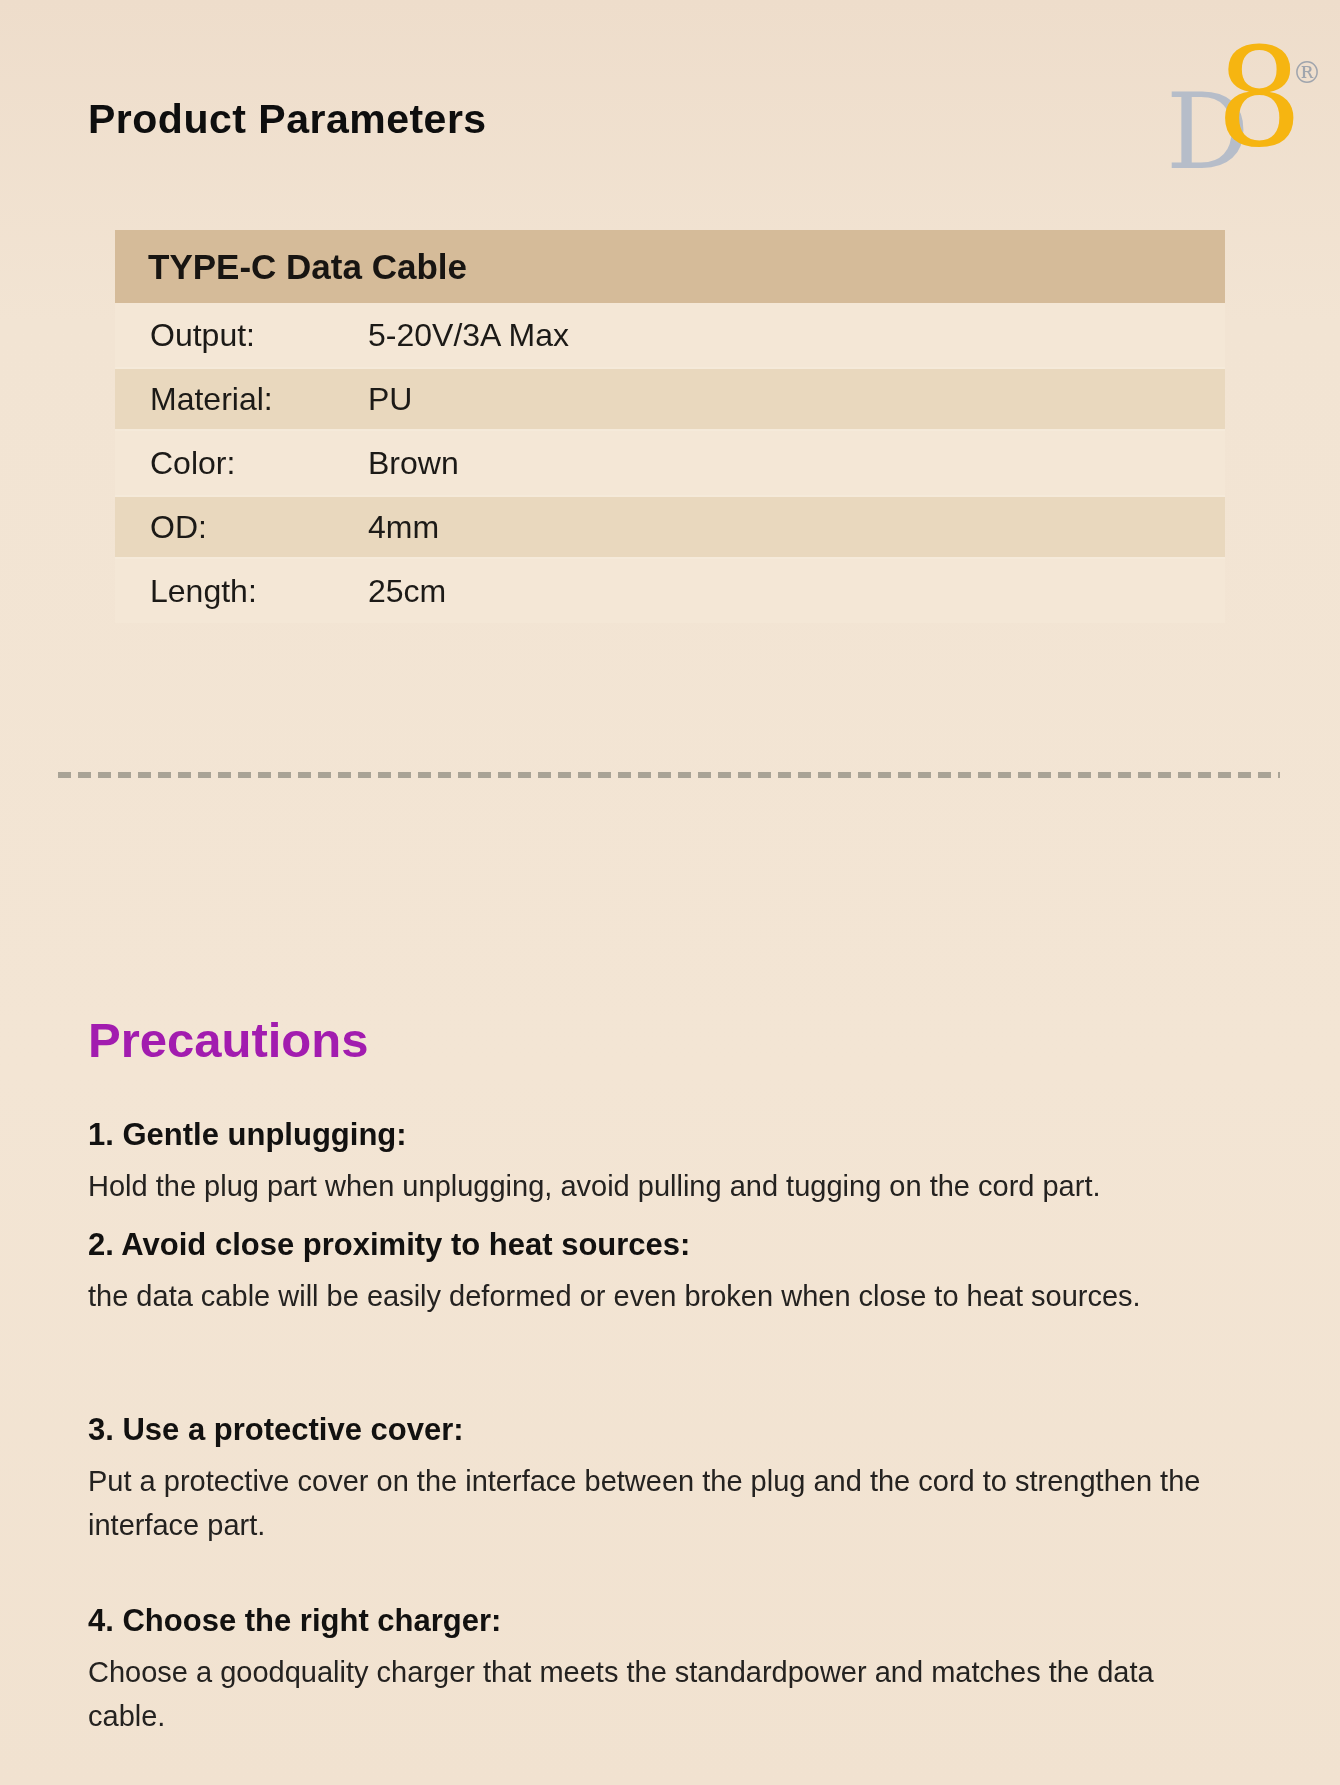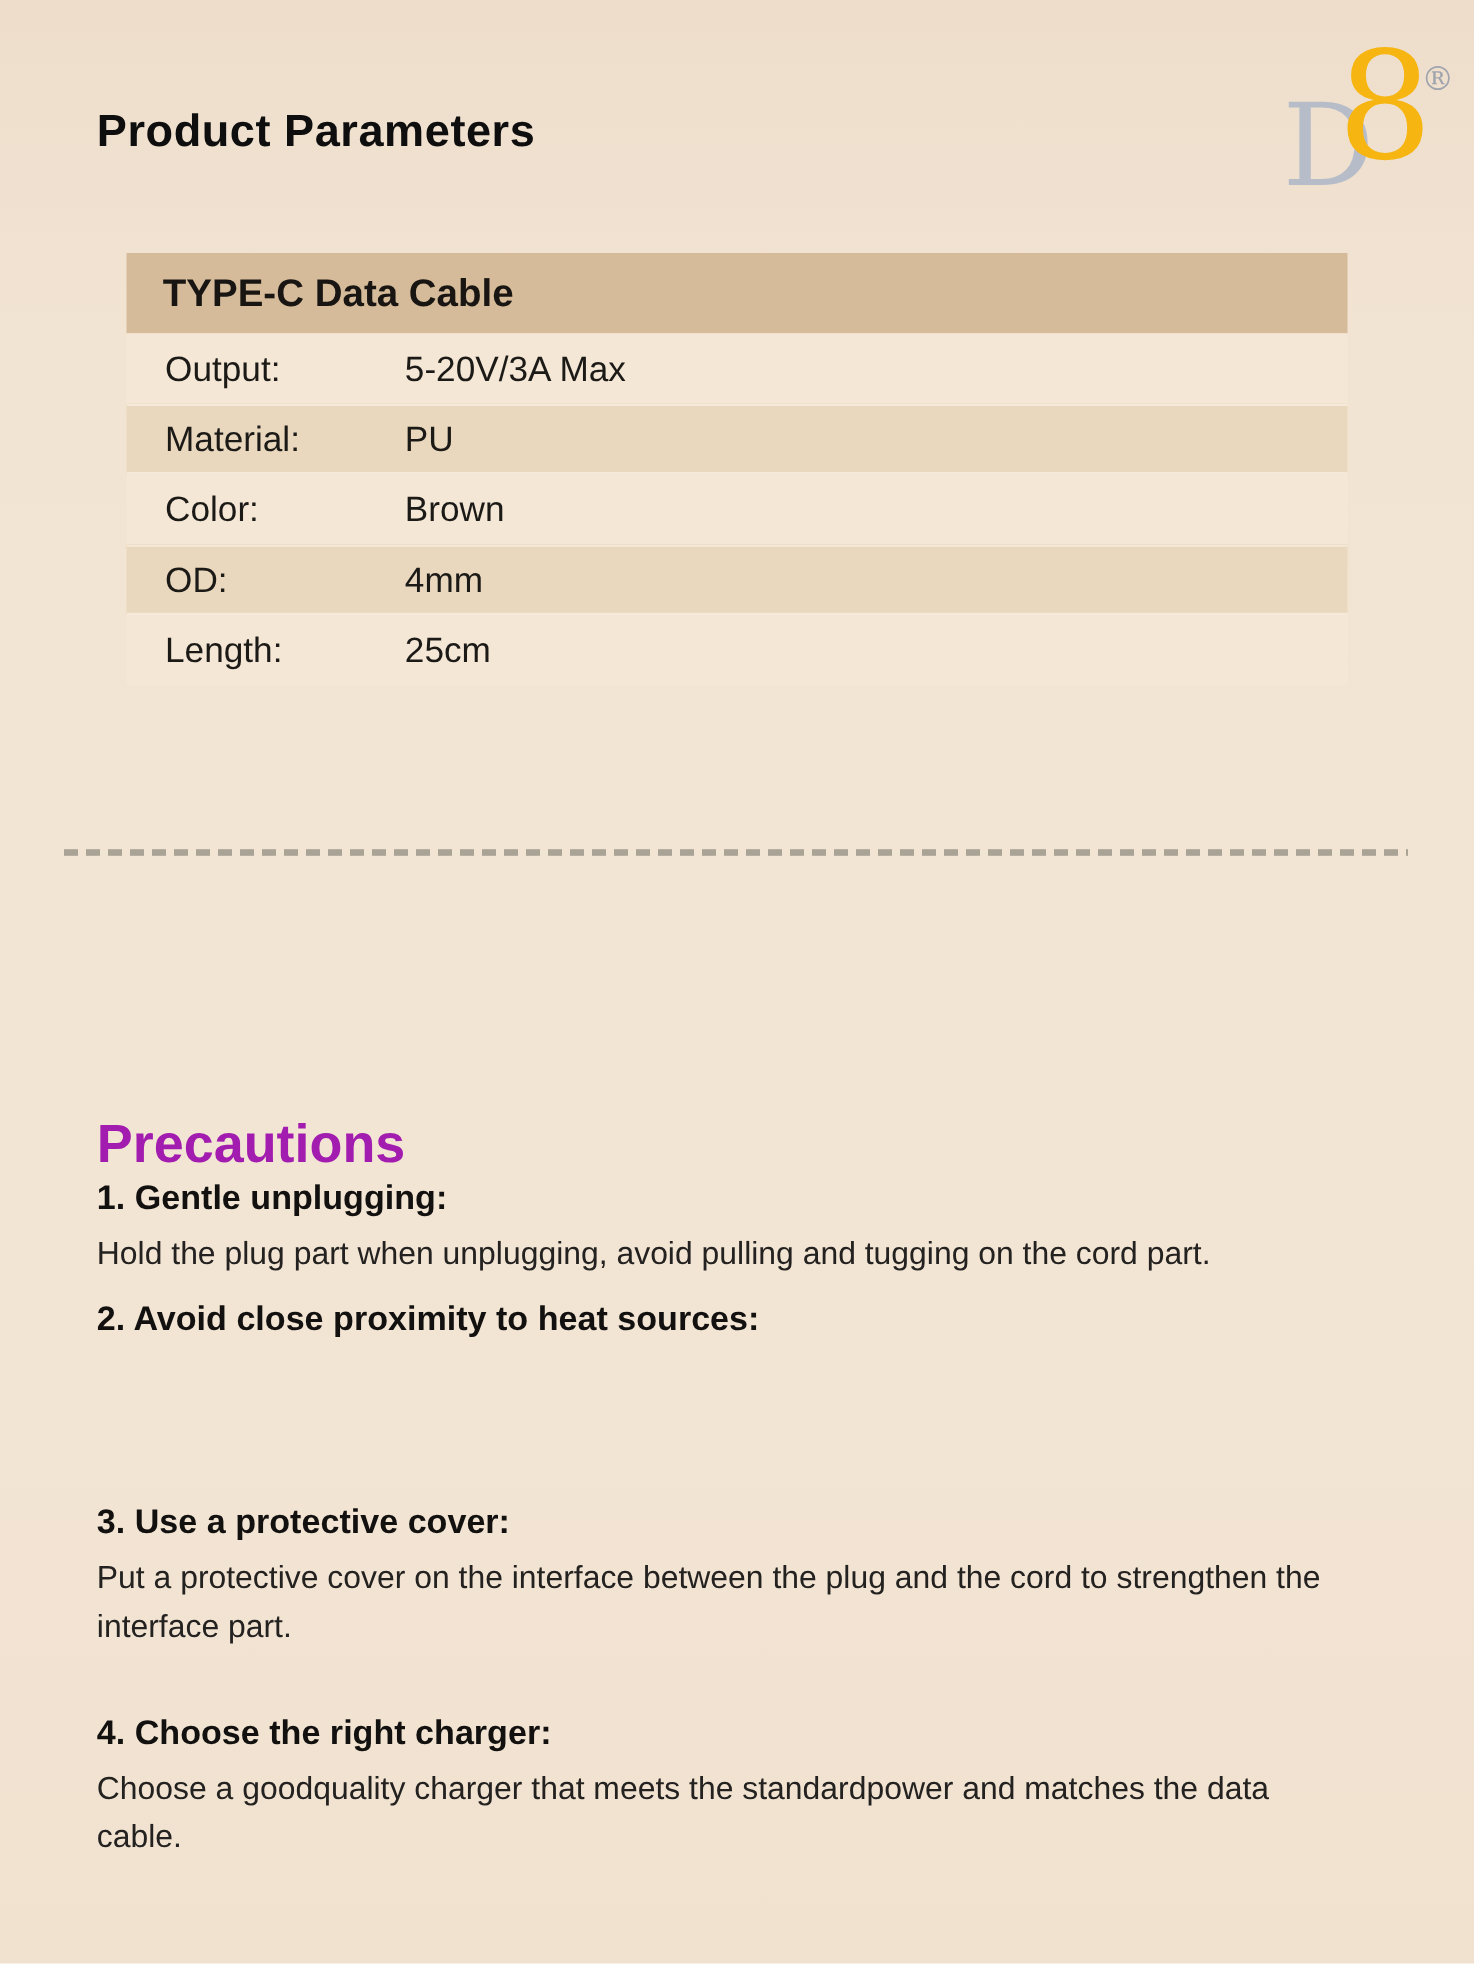--- a/index.html
+++ b/index.html
@@ -121,20 +121,21 @@
   .precaution {
     position: absolute;
     left: 88px;
     width: 1165px;
   }
   .precaution-heading {
     font-size: 31px;
     font-weight: 700;
     line-height: 38px;
     color: #121110;
+    margin-top: 46px;
   }
   .precaution-body {
     margin-top: 10px;
     font-size: 29px;
     line-height: 44px;
     color: #242220;
     white-space: pre-line;
   }
   .p1 { top: 1070px; }
   .p2 { top: 1180px; }
@@ -183,20 +184,21 @@
 
 <div class="precautions-title">Precautions</div>
 
 <div class="precaution p1">
   <div class="precaution-heading">1. Gentle unplugging:</div>
   <div class="precaution-body">Hold the plug part when unplugging, avoid pulling and tugging on the cord part.</div>
 </div>
 
 <div class="precaution p2">
   <div class="precaution-heading">2. Avoid close proximity to heat sources:</div>
+  <div class="precaution-body">the data cable will be easily deformed or even broken when close to heat sources.</div>
 </div>
 
 <div class="precaution p3">
   <div class="precaution-heading">3. Use a protective cover:</div>
   <div class="precaution-body">Put a protective cover on the interface between the plug and the cord to strengthen the
 interface part.</div>
 </div>
 
 <div class="precaution p4">
   <div class="precaution-heading">4. Choose the right charger:</div>

